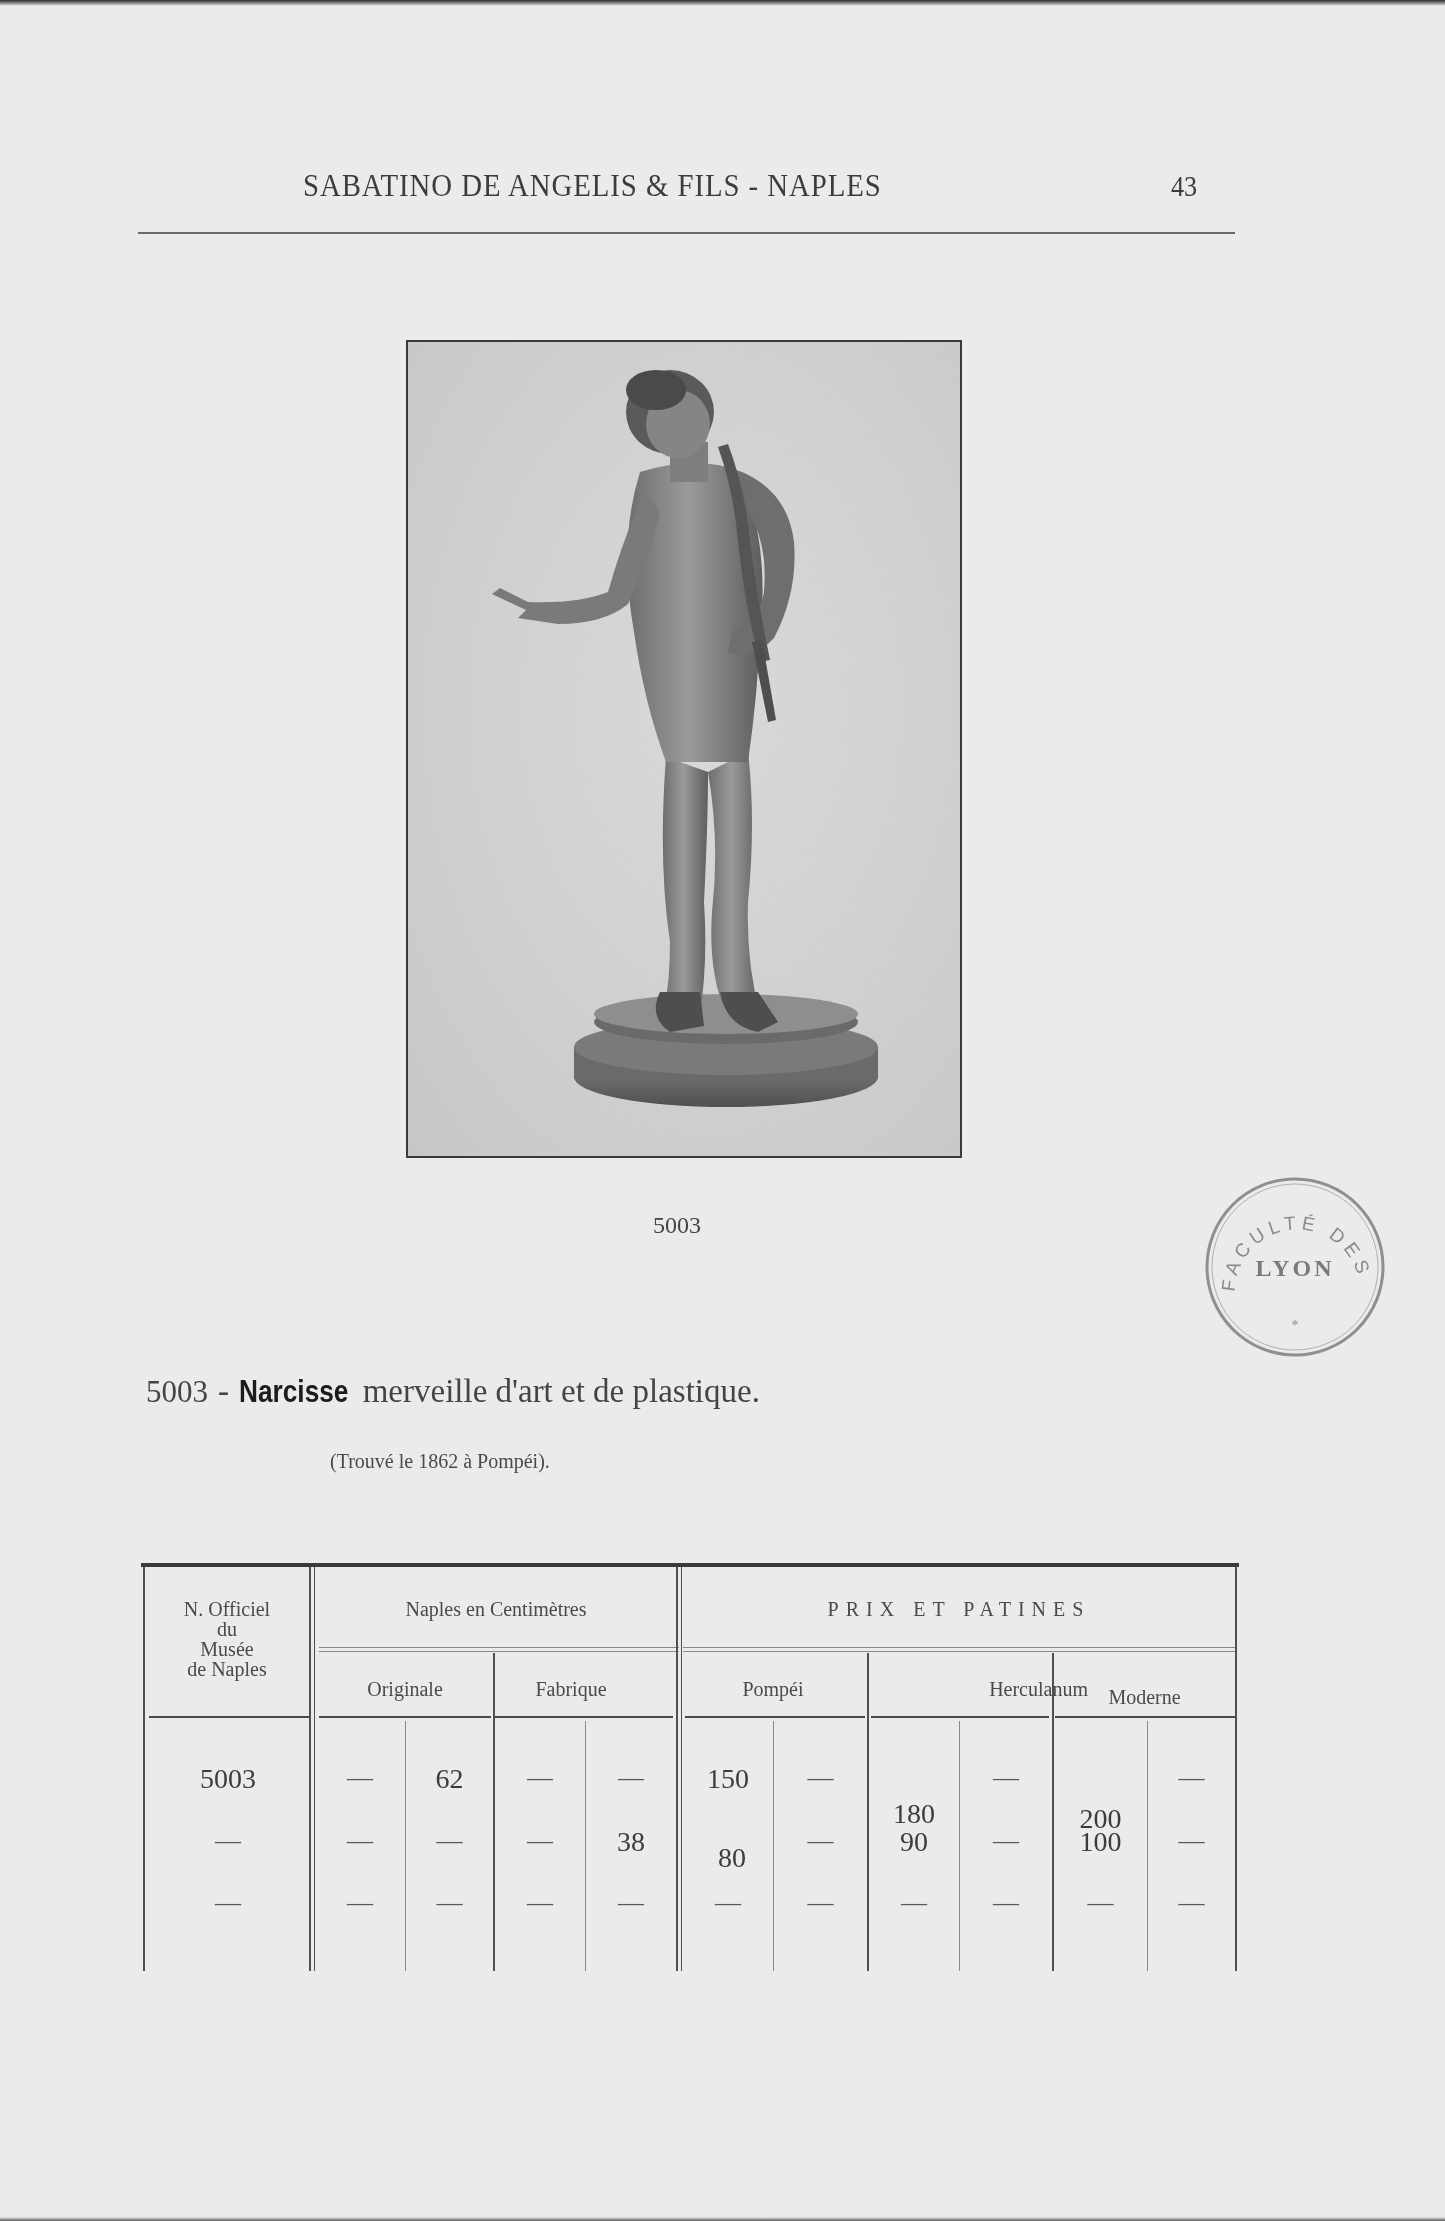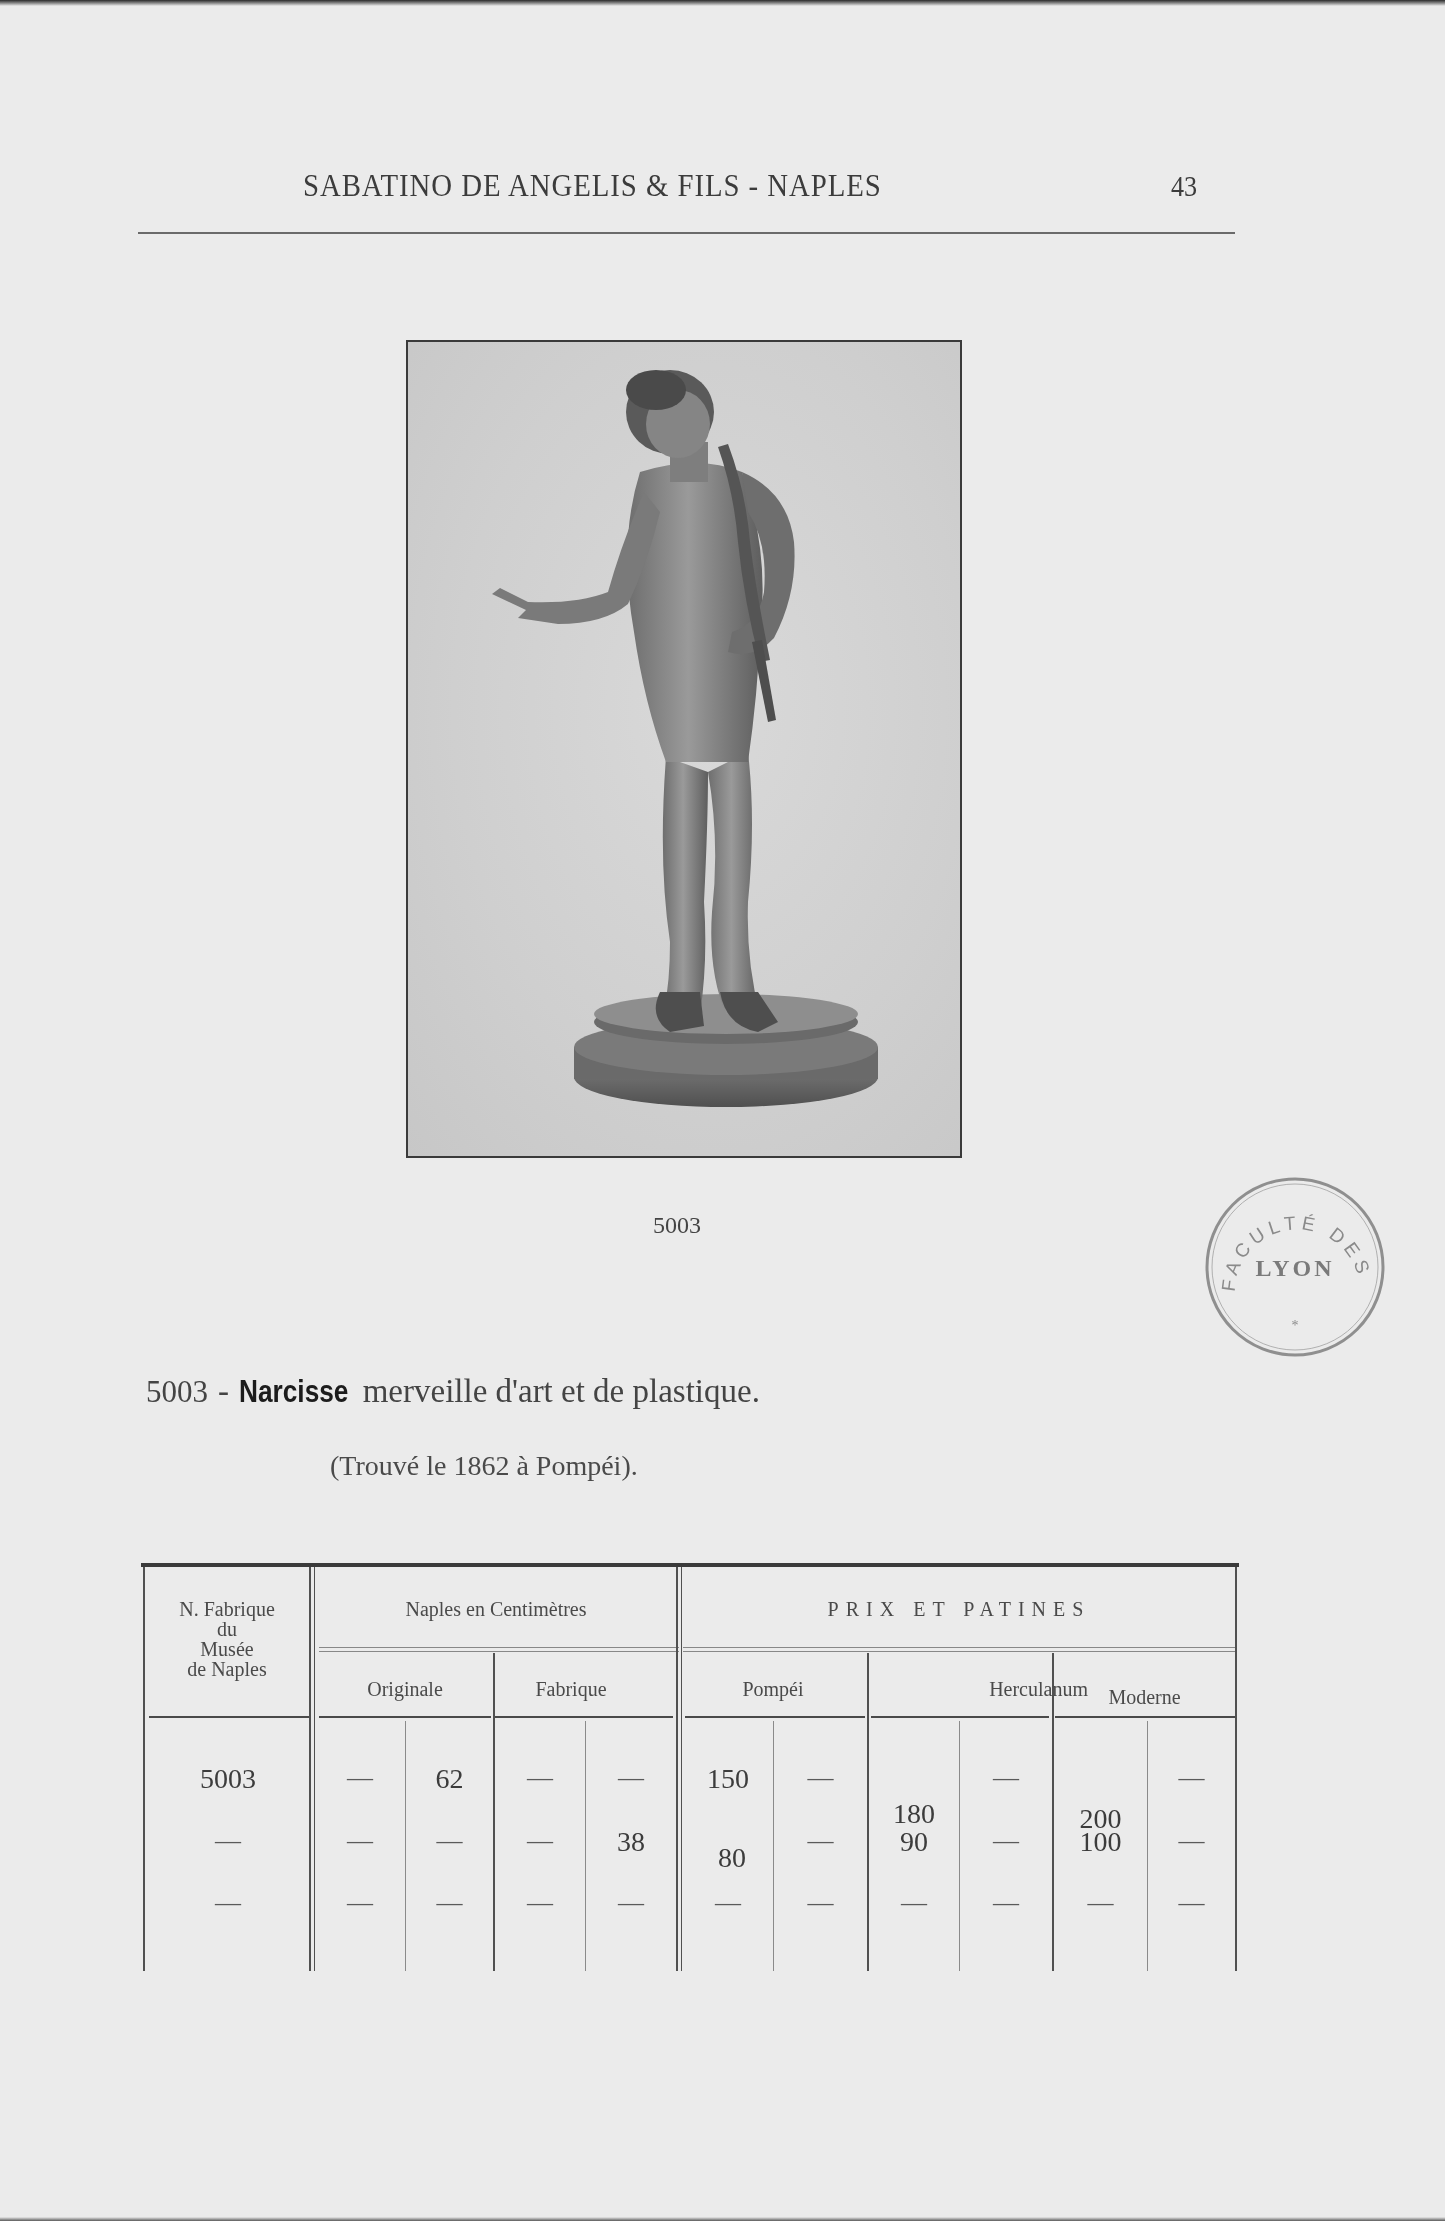--- a/index.html
+++ b/index.html
@@ -55,21 +55,21 @@
   .entry-title .num { font-size: 31px; }
   .entry-title .sep { margin: 0 10px 0 10px; }
   .entry-title .name {
     font-family: "Liberation Sans", "DejaVu Sans", sans-serif;
     font-weight: bold; color: #1c1c1c; font-size: 32px;
     display: inline-block; transform: scaleX(0.82); transform-origin: left center;
     margin-right: -18px;
   }
   .entry-sub {
     position: absolute; left: 330px; top: 1450px; white-space: nowrap;
-    font-size: 28px; color: #4a4a4a;
+    font-size: 20px; color: #4a4a4a;
   }
 
   
   .price-table {
     position: absolute; left: 143px; top: 1563px; width: 1094px; height: 408px;
   }
   .rule { position: absolute; background: #4a4a4a; }
   .vline { position: absolute; width: 2px; background: #505050; }
   .vthin { position: absolute; width: 1px; background: #8a8a8a; }
   .hdr {
@@ -182,21 +182,21 @@
   <div class="vline" style="left:909px; top:90px; height:318px;"></div>
   <div class="vline" style="left:1092px; top:4px; height:404px;"></div>
 
   <div class="vthin" style="left:262px; top:158px; height:250px;"></div>
   <div class="vthin" style="left:442px; top:158px; height:250px;"></div>
   <div class="vthin" style="left:630px; top:158px; height:250px;"></div>
   <div class="vthin" style="left:816px; top:158px; height:250px;"></div>
   <div class="vthin" style="left:1004px; top:158px; height:250px;"></div>
 
   <div class="hdr" style="left:4px; top:36px; width:160px;">
-    <div>N. Fabrique</div>
+    <div>N. Officiel</div>
     <div>du</div>
     <div>Musée</div>
     <div>de Naples</div>
   </div>
   <div class="hdr" style="left:174px; top:36px; width:358px;">Naples en Centimètres</div>
   <div class="hdr" style="left:174px; top:116px; width:176px;">Originale</div>
   <div class="hdr" style="left:352px; top:116px; width:152px;">Fabrique</div>
   <div class="hdr" style="left:540px; top:36px; width:552px; letter-spacing:7px;">PRIX ET PATINES</div>
   <div class="hdr" style="left:540px; top:116px; width:180px;">Pompéi</div>
   <div class="hdr" style="left:726px; top:116px; width:219px;text-align:right;">Herculanum</div>

